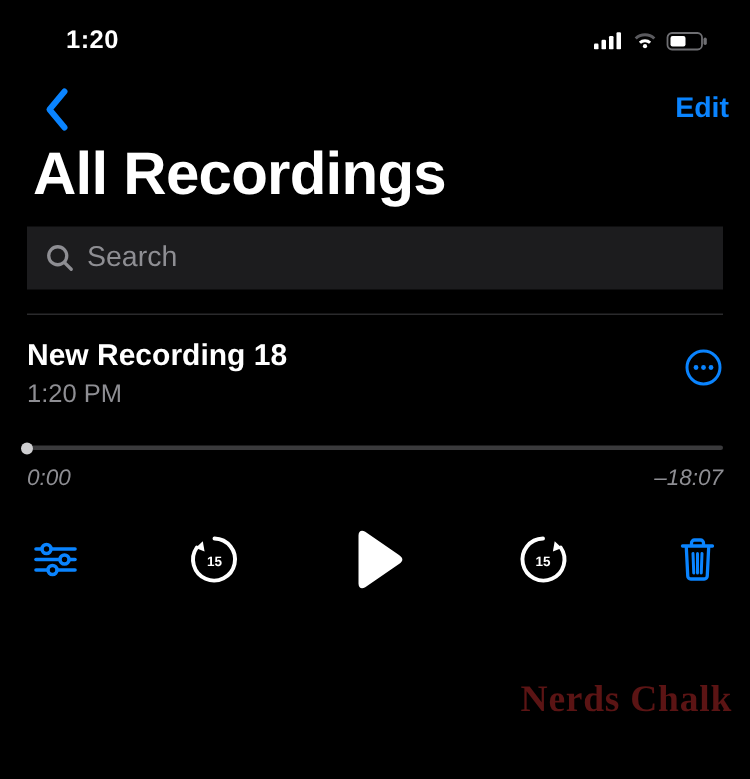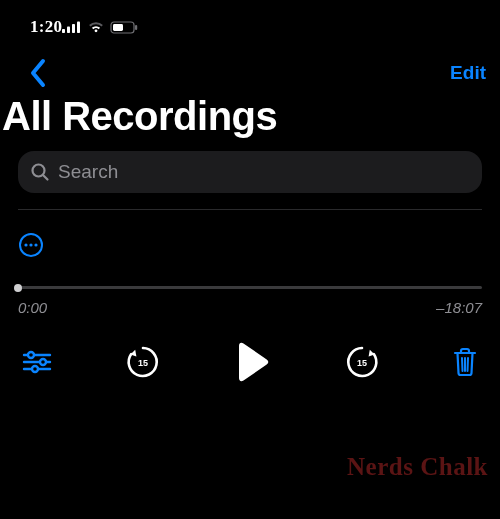--- a/index.html
+++ b/index.html
@@ -1,34 +1,34 @@
 <!DOCTYPE html>
 <html><head>
 <meta charset="utf-8">
 <style>
   * { box-sizing: border-box; margin: 0; padding: 0; }
   html, body { width: 500px; height: 519px; background: #000; font-family: -apple-system, "Helvetica Neue", Helvetica, Arial, sans-serif; color: #fff; overflow: hidden; position: relative; }
 
   
-  .status-bar { display: flex; align-items: center; padding: 14px 28px 6px 30px; height: 46px; font-family: Liberation Serif, serif; }
+  .status-bar { display: flex; justify-content: space-between; align-items: center; padding: 14px 28px 6px 44px; height: 46px; }
   .status-time { font-size: 17px; font-weight: 700; color: #fff; letter-spacing: 0.3px; }
   .status-icons { display: flex; align-items: center; gap: 5px; }
   .status-icons svg { display: block; }
 
   
   .nav-bar { display: flex; justify-content: space-between; align-items: center; padding: 8px 14px 2px 24px; height: 48px; }
   .back-btn { color: #0a84ff; display:flex; align-items:center; cursor:pointer; }
   .edit-btn { color: #0a84ff; font-size: 19px; font-weight: 600; cursor:pointer; }
 
   
-  .page-title { font-size: 40px; font-weight: 800; letter-spacing: -0.5px; padding: 0 18px 12px 2px; color:#fff; }
+  .page-title { font-size: 40px; font-weight: 800; letter-spacing: -0.5px; padding: 0 18px 12px 22px; color:#fff; }
 
   
   .search-wrap { margin: 0 18px 16px 18px; }
-  .search-box { background: #1c1c1e; border-radius: 16px; height: 42px; display:flex; align-items:center; padding: 0 12px; gap:8px; }
+  .search-box { background: #1c1c1e; border-radius: 0; height: 42px; display:flex; align-items:center; padding: 0 12px; gap:8px; }
   .search-icon { color: #8e8e93; }
   .search-input { background: transparent; border: none; outline: none; color:#8e8e93; font-size: 19px; flex:1; }
   .search-input::placeholder { color:#8e8e93; }
 
   
   .divider { height:1px; background:#2a2a2c; margin: 0 18px; }
 
   
   .recording { padding: 16px 18px 0 18px; }
   .rec-head { display:flex; justify-content:space-between; align-items:flex-start; }
@@ -97,20 +97,24 @@
       <line x1="13.2" y1="13.2" x2="17.5" y2="17.5" stroke="#8e8e93" stroke-width="2.2" stroke-linecap="round"></line>
     </svg>
     <input class="search-input" placeholder="Search" style="">
   </div>
 </div>
 
 <div class="divider"></div>
 
 <div class="recording">
   <div class="rec-head">
+    <div>
+      <div class="rec-title">New Recording 18</div>
+      <div class="rec-time">1:20 PM</div>
+    </div>
     <div class="more-btn">
       <svg width="26" height="26" viewBox="0 0 26 26">
         <circle cx="13" cy="13" r="11" fill="none" stroke="#0a84ff" stroke-width="2"></circle>
         <circle cx="8" cy="13" r="1.6" fill="#0a84ff"></circle>
         <circle cx="13" cy="13" r="1.6" fill="#0a84ff"></circle>
         <circle cx="18" cy="13" r="1.6" fill="#0a84ff"></circle>
       </svg>
     </div>
   </div>
 </div>

